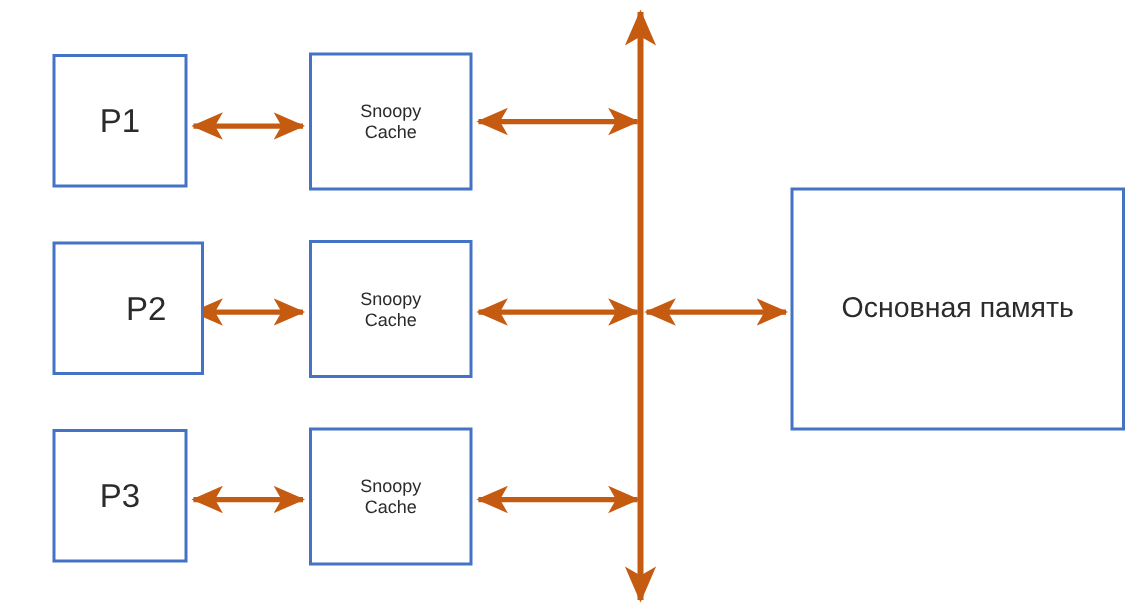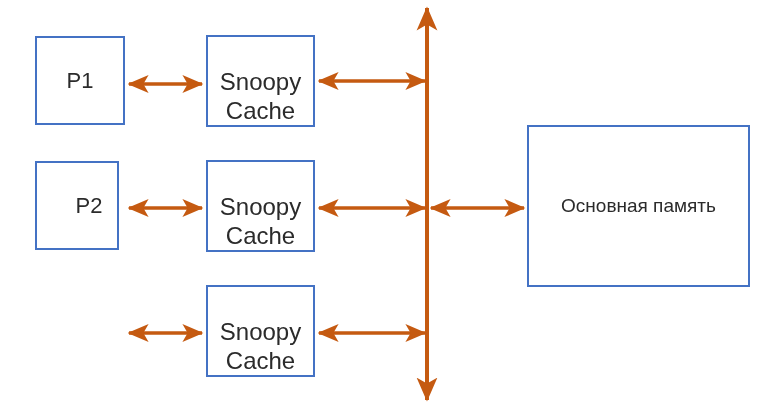--- a/index.html
+++ b/index.html
@@ -26,23 +26,22 @@
     align-items: center;
     justify-content: center;
     text-align: center;
     color: #2b2b2b;
     line-height: 1.18;
   }
   .node-box.proc {
     font-size: 22px;
   }
   .node-box.cache {
-    font-size: 24px;
+    font-size: 12px;
     white-space: pre-line;
-    align-items: flex-end;
   }
   .node-box.memory {
     font-size: 19px;
   }
   .svg-layer {
     position: absolute;
     left: 0;
     top: 0;
     width: 760px;
     height: 408px;
@@ -79,22 +78,25 @@
     <line x1="319" y1="81" x2="425" y2="81" stroke="#C55A11" stroke-width="3.5" marker-start="url(#ah-start)" marker-end="url(#ah-end)"></line>
     <line x1="319" y1="208" x2="425" y2="208" stroke="#C55A11" stroke-width="3.5" marker-start="url(#ah-start)" marker-end="url(#ah-end)"></line>
     <line x1="319" y1="333" x2="425" y2="333" stroke="#C55A11" stroke-width="3.5" marker-start="url(#ah-start)" marker-end="url(#ah-end)"></line>
 
     <line x1="431" y1="208" x2="524" y2="208" stroke="#C55A11" stroke-width="3.5" marker-start="url(#ah-start)" marker-end="url(#ah-end)"></line>
   </svg>
 
   <div class="node-box proc" style="left:35px; top:36px; width:90px; height:89px;">
     <span>P1</span>
   </div>
-  <div class="node-box proc" style="left:35px; top:161px; width:84px; height:89px;padding-left:24px;">
+  <div class="node-box proc" style="left:35px; top:161px; width:101px; height:89px;padding-left:24px;">
     <span>P2</span>
+  </div>
+  <div class="node-box proc" style="left:35px; top:286px; width:90px; height:89px;">
+    <span>P3</span>
   </div>
 
   <div class="node-box cache" style="left:206px; top:35px; width:109px; height:92px;">
     <span>Snoopy
 Cache</span>
   </div>
   <div class="node-box cache" style="left:206px; top:160px; width:109px; height:92px;">
     <span>Snoopy
 Cache</span>
   </div>

